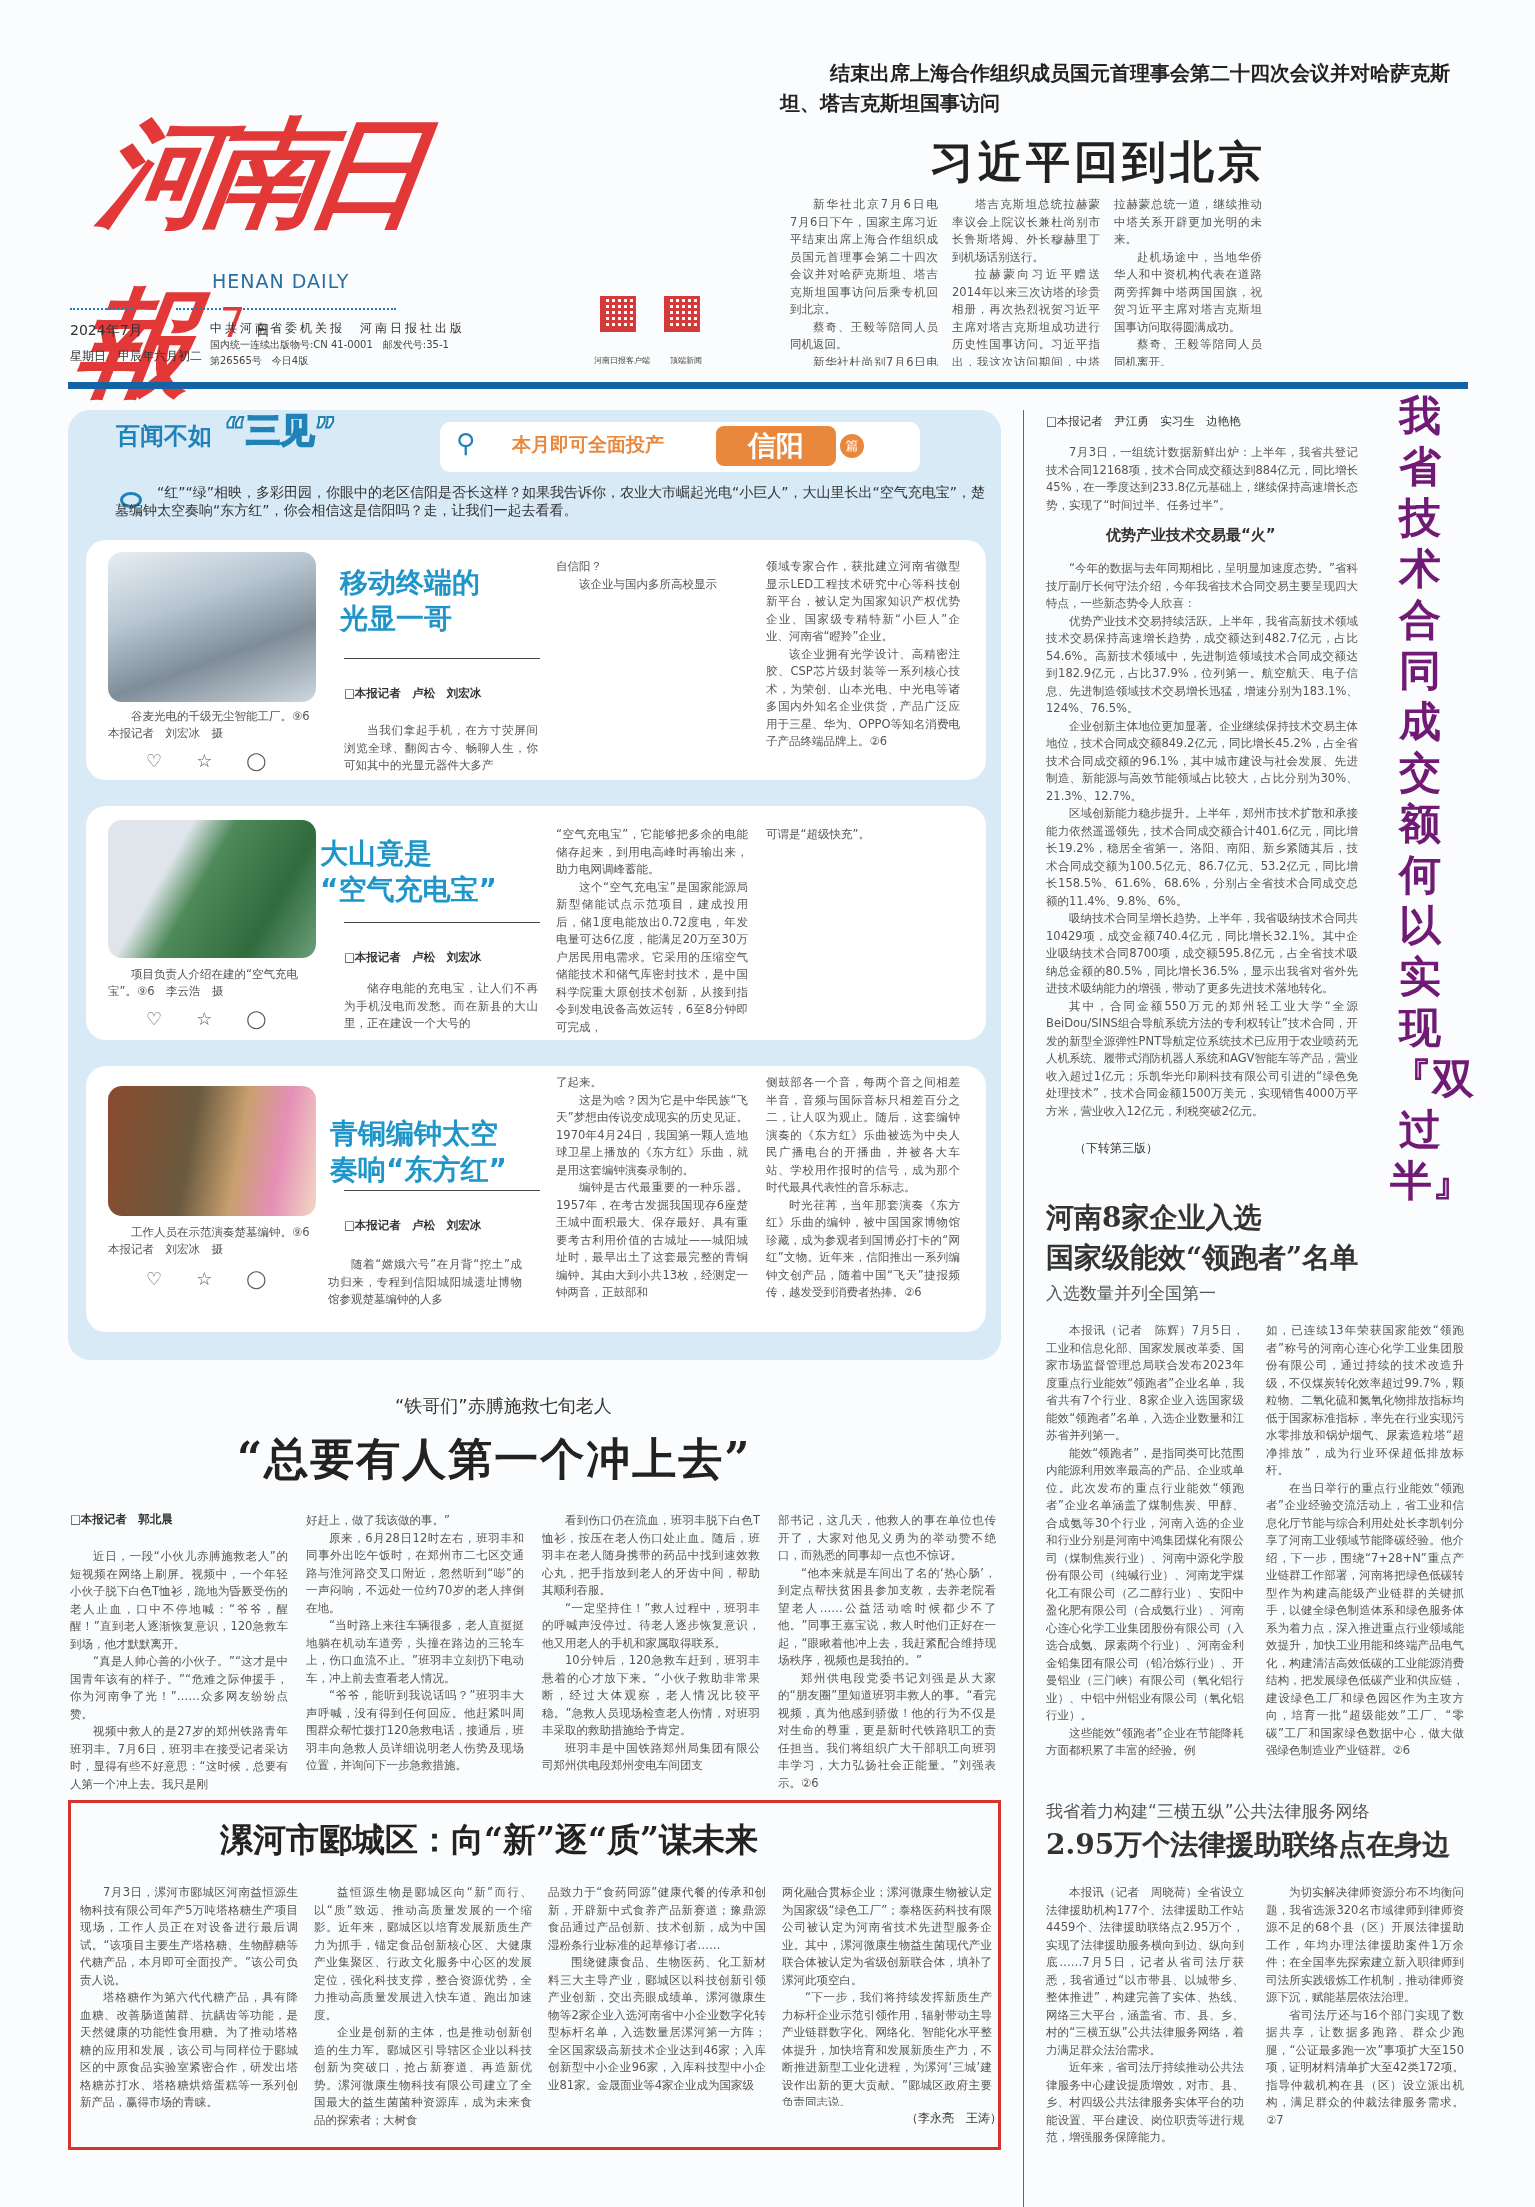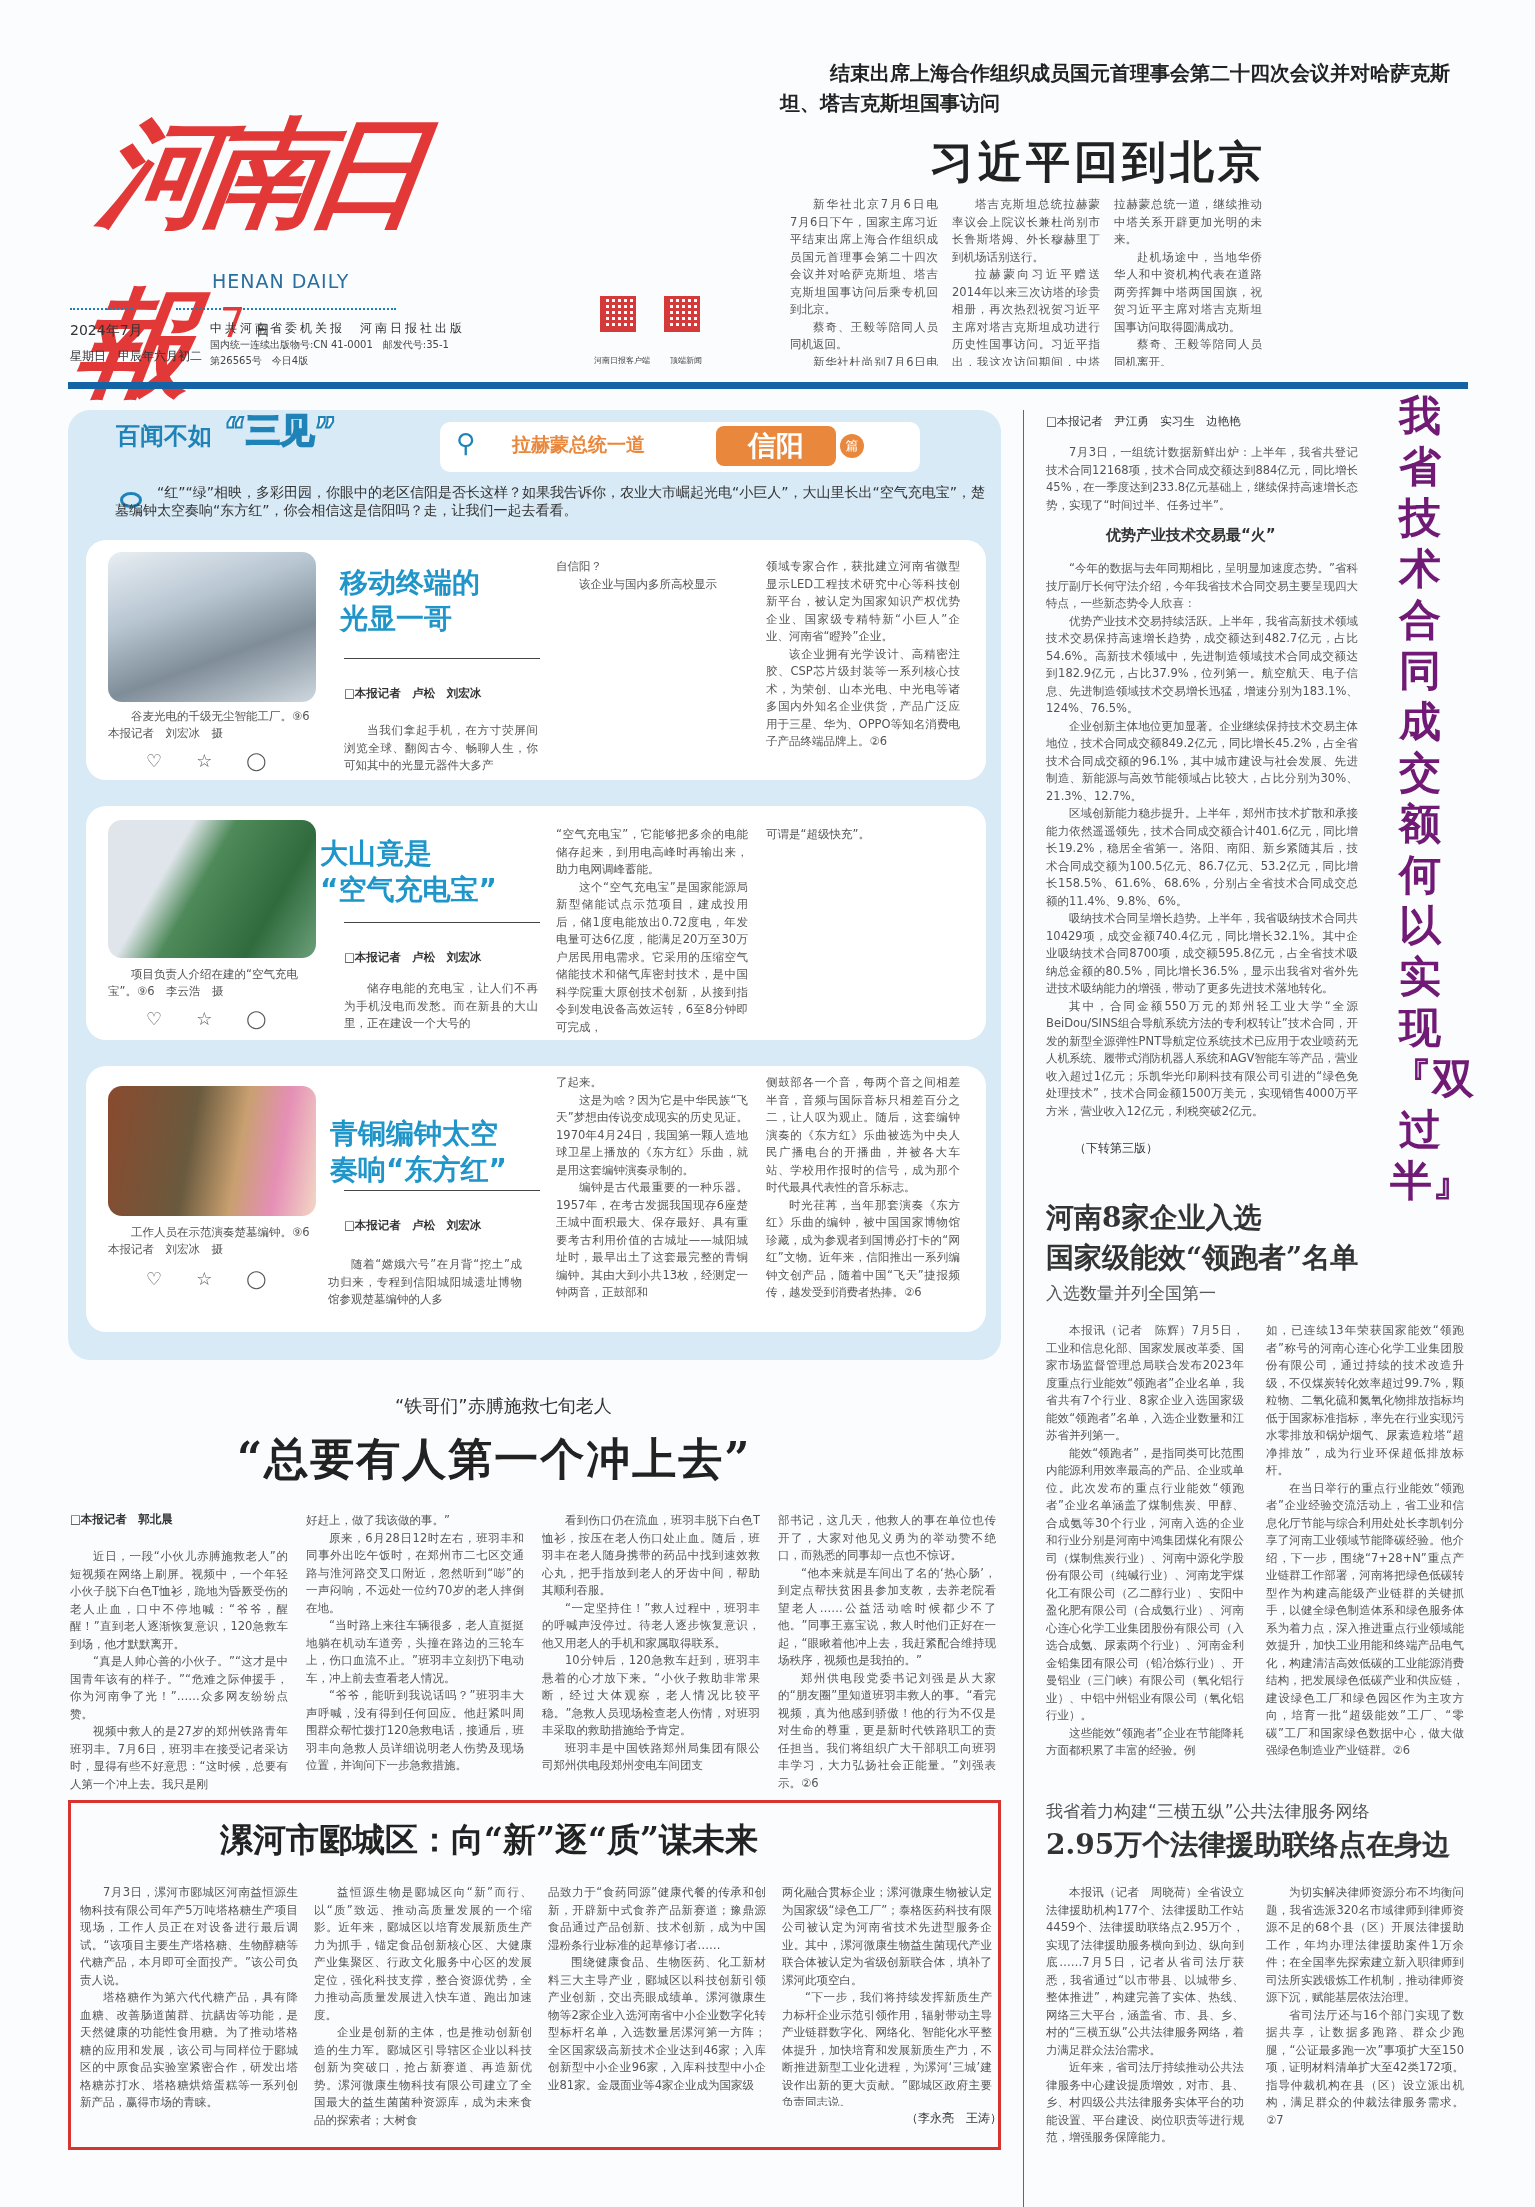--- a/index.html
+++ b/index.html
@@ -92,21 +92,21 @@
     <p>蔡奇、王毅等陪同人员同机离开。</p>
 </div>
 
 <div class="abs" id="blue-bar"></div>
 
 <div class="abs" id="feature"></div>
 <div class="abs" id="feature-head-left">百闻不如</div>
 <div class="abs" id="feature-head-quote">“三见”</div>
 <div class="abs" id="search-pill"></div>
 <div class="abs sans" style="left:456px;top:428px;font-size:26px;color:#1f83b8">⚲</div>
-<div class="abs" id="search-text">拉赫蒙总统一道</div>
+<div class="abs" id="search-text">本月即可全面投产</div>
 <div class="abs" id="search-city"><span>信阳</span></div>
 <div class="abs sans" style="left:840px;top:434px;width:24px;height:24px;border-radius:50%;background:#e9883d;color:#fff;font-size:13px;text-align:center;line-height:24px">篇</div>
 <div class="abs" style="left:120px;top:492px;width:22px;height:16px;border:3px solid #1f83b8;border-radius:50%"></div>
 <div class="abs" id="intro-text">“红”“绿”相映，多彩田园，你眼中的老区信阳是否长这样？如果我告诉你，农业大市崛起光电“小巨人”，大山里长出“空气充电宝”，楚墓编钟太空奏响“东方红”，你会相信这是信阳吗？走，让我们一起去看看。</div>
 
 <div class="abs card" style="left:86px;top:540px;width:900px;height:240px"></div>
 <div class="abs card-photo" style="left:108px;top:552px;width:208px;height:150px;background:linear-gradient(160deg,#e8eef3 0%,#b8c6d2 35%,#7f8d99 65%,#cfd8df 100%)"></div>
 <div class="abs caption" style="left:108px;top:708px;width:210px">谷麦光电的千级无尘智能工厂。⑨6　本报记者　刘宏冰　摄</div>
 <div class="abs icons" style="left:146px;top:750px">
   <span>♡</span>

